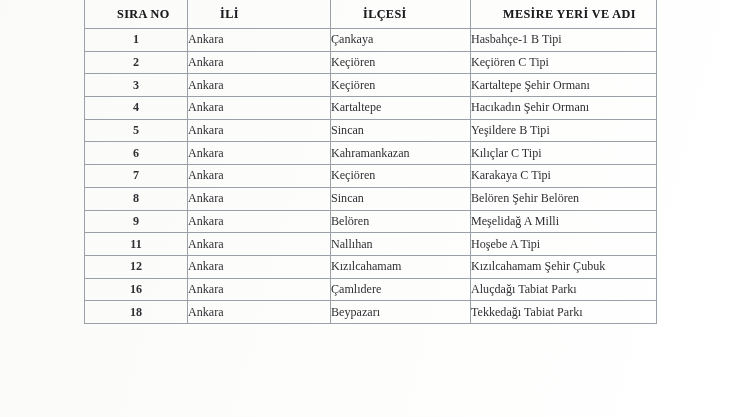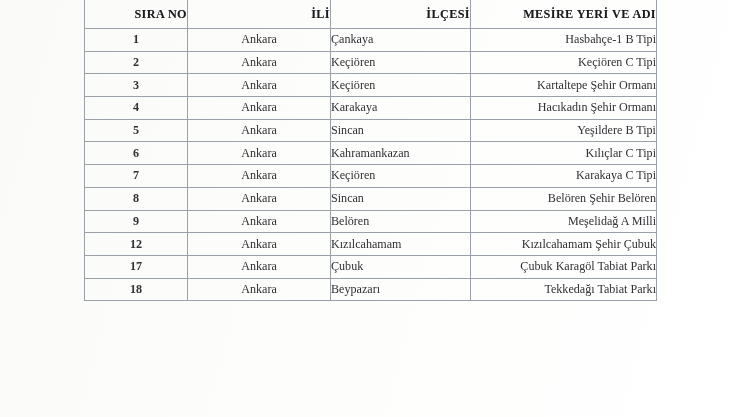--- a/index.html
+++ b/index.html
@@ -61,21 +61,21 @@
     vertical-align: middle;
     background: transparent;
   }
 
   
   thead tr.header-row th {
     height: 28px;
     font-size: 12.2px;
     font-weight: bold;
     letter-spacing: 0.4px;
-    text-align: right;
+    text-align: left;
     color: #1c1c20;
     border-top: none;
     text-shadow: 0 0 0.4px rgba(0,0,0,0.35);
     padding-left: 32px;
   }
 
   
   tbody tr.data-row td {
     height: 21.7px;
     font-size: 12.1px;
@@ -87,23 +87,23 @@
     font-weight: bold;
     font-size: 12.3px;
     color: #1f1f24;
   }
   td.cell-il,
   td.cell-ilce,
   td.cell-mesire {
     text-align: left;
     padding-left: 9px;
   }
-  td.cell-il { padding-left: 11px; text-align: center; }
+  td.cell-il { padding-left: 11px; }
   td.cell-ilce { padding-left: 9px; }
-  td.cell-mesire { padding-left: 8px; text-align: right; }
+  td.cell-mesire { padding-left: 8px; }
 
   
   #page .scan-soft {
     filter: blur(0.08px);
   }
 </style>
 </head>
 <body>
 
 <div id="page">
@@ -140,21 +140,21 @@
           </tr>
           <tr class="data-row">
             <td class="cell-sira">3</td>
             <td class="cell-il">Ankara</td>
             <td class="cell-ilce">Keçiören</td>
             <td class="cell-mesire">Kartaltepe Şehir Ormanı</td>
           </tr>
           <tr class="data-row">
             <td class="cell-sira">4</td>
             <td class="cell-il">Ankara</td>
-            <td class="cell-ilce">Karakaya</td>
+            <td class="cell-ilce">Kartaltepe</td>
             <td class="cell-mesire">Hacıkadın Şehir Ormanı</td>
           </tr>
           <tr class="data-row">
             <td class="cell-sira">5</td>
             <td class="cell-il">Ankara</td>
             <td class="cell-ilce">Sincan</td>
             <td class="cell-mesire">Yeşildere B Tipi</td>
           </tr>
           <tr class="data-row">
             <td class="cell-sira">6</td>
@@ -174,30 +174,36 @@
             <td class="cell-ilce">Sincan</td>
             <td class="cell-mesire">Belören Şehir Belören</td>
           </tr>
           <tr class="data-row">
             <td class="cell-sira">9</td>
             <td class="cell-il">Ankara</td>
             <td class="cell-ilce">Belören</td>
             <td class="cell-mesire">Meşelidağ A Milli</td>
           </tr>
           <tr class="data-row">
+            <td class="cell-sira">11</td>
+            <td class="cell-il">Ankara</td>
+            <td class="cell-ilce">Nallıhan</td>
+            <td class="cell-mesire">Hoşebe A Tipi</td>
+          </tr>
+          <tr class="data-row">
             <td class="cell-sira">12</td>
             <td class="cell-il">Ankara</td>
             <td class="cell-ilce">Kızılcahamam</td>
             <td class="cell-mesire">Kızılcahamam Şehir Çubuk</td>
           </tr>
           <tr class="data-row">
-            <td class="cell-sira">17</td>
-            <td class="cell-il">Ankara</td>
-            <td class="cell-ilce">Çubuk</td>
-            <td class="cell-mesire">Çubuk Karagöl Tabiat Parkı</td>
+            <td class="cell-sira">16</td>
+            <td class="cell-il">Ankara</td>
+            <td class="cell-ilce">Çamlıdere</td>
+            <td class="cell-mesire">Aluçdağı Tabiat Parkı</td>
           </tr>
           <tr class="data-row">
             <td class="cell-sira">18</td>
             <td class="cell-il">Ankara</td>
             <td class="cell-ilce">Beypazarı</td>
             <td class="cell-mesire">Tekkedağı Tabiat Parkı</td>
           </tr>
         </tbody>
     </table>
   </div>

